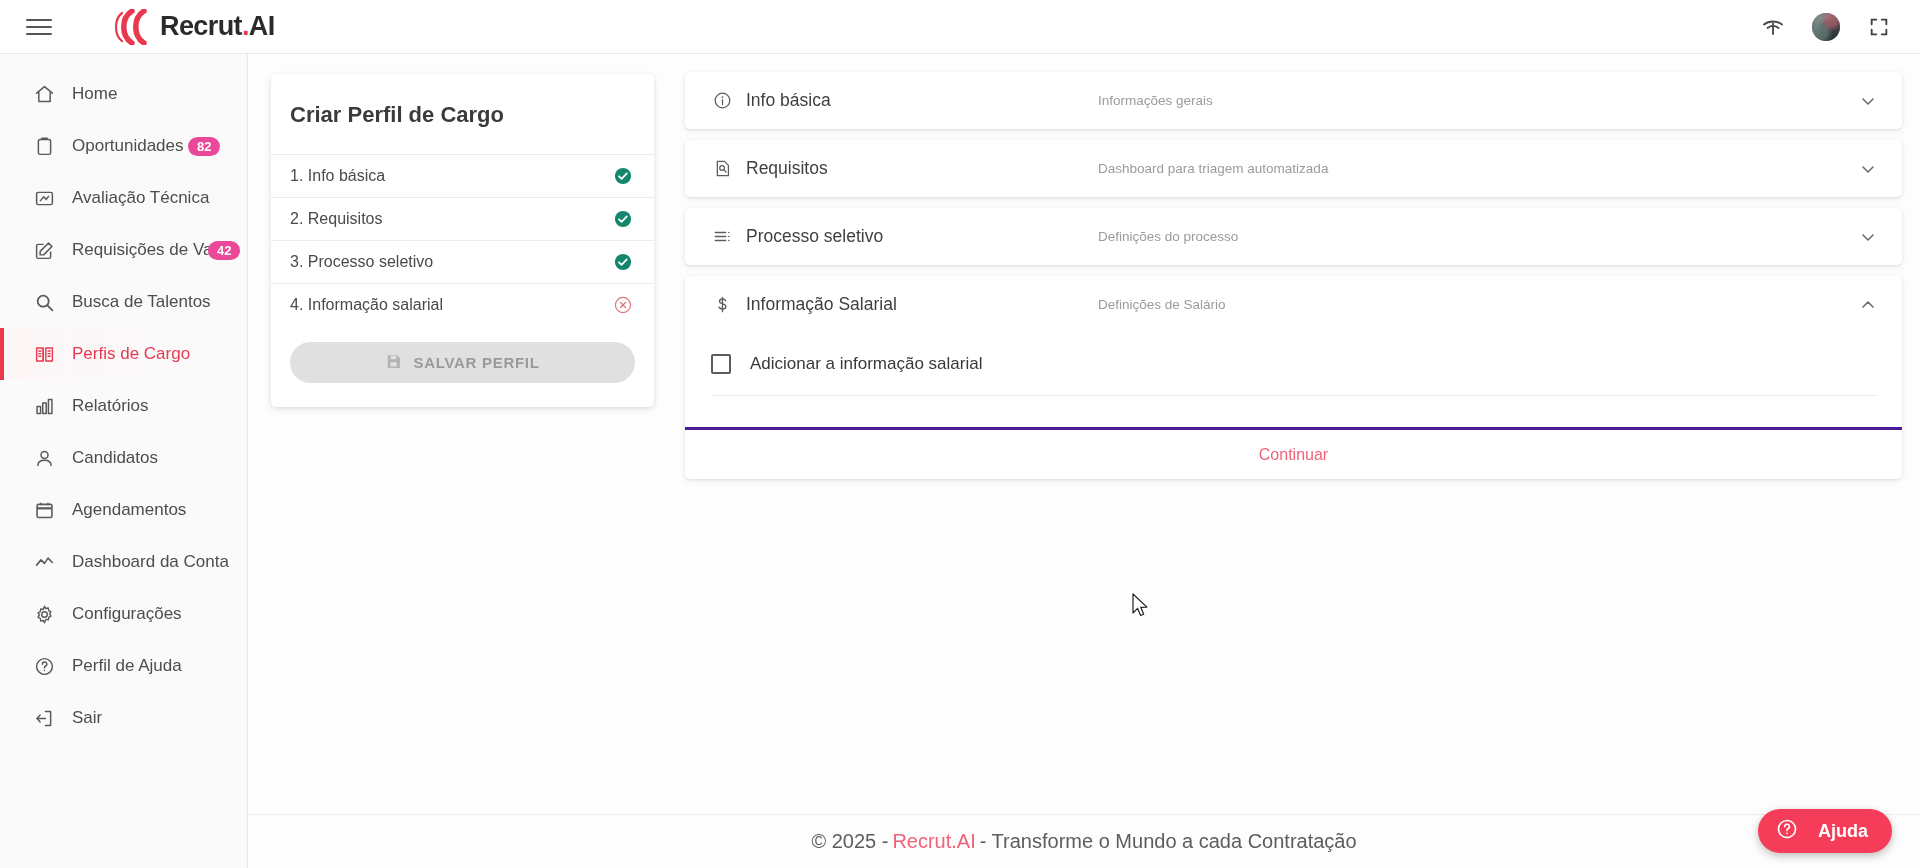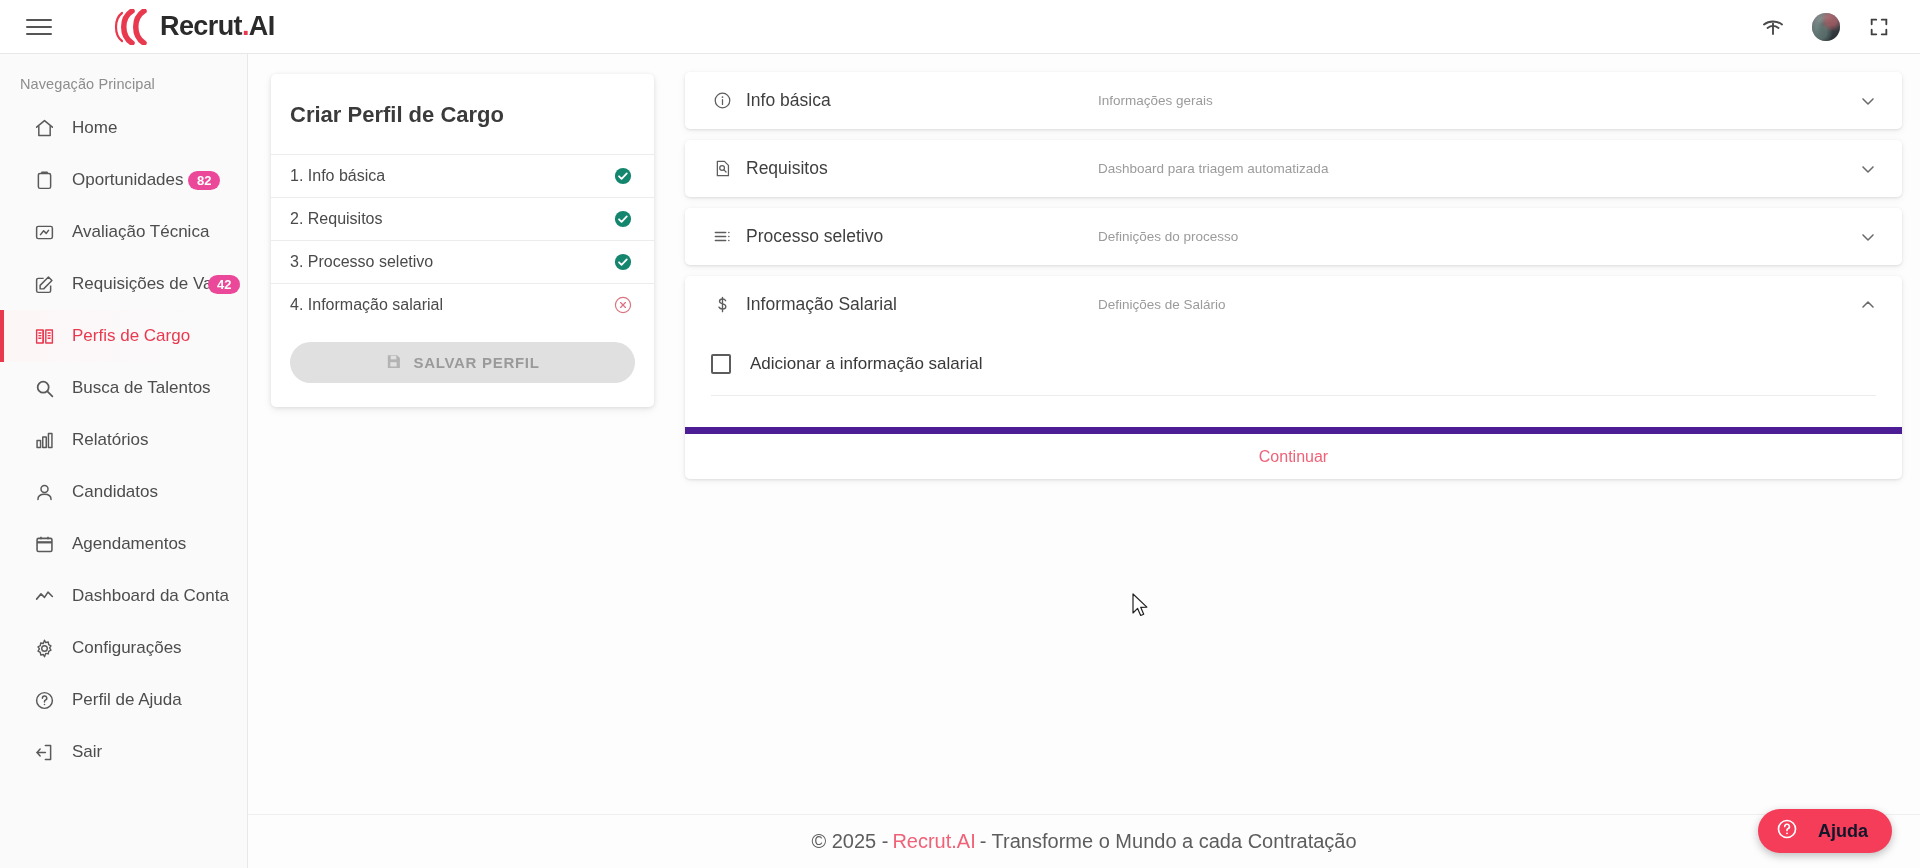--- a/index.html
+++ b/index.html
@@ -172,21 +172,21 @@
   .checkbox-row { display: flex; align-items: center; height: 62px; cursor: pointer; }
   .cbox {
     width: 20px; height: 20px;
     border: 2px solid #5c5c5c; border-radius: 2px;
     background: #fff; flex: 0 0 20px;
   }
   .cbox-label { margin-left: 19px; font-size: 17px; color: #393939; }
   .acc-divider { border-top: 1px solid #ececec; margin: 0 26px; }
   .acc-spacer { height: 31px; }
   .acc-footer {
-    border-top: 7px solid #4c1d95;
+    border-top: 3px solid #4c1d95;
     height: 52px;
     display: flex; align-items: center; justify-content: center;
   }
   .continue-btn {
     background: none; border: none;
     color: #ef6277; font-size: 16px;
     cursor: pointer;
     font-family: "Liberation Sans", sans-serif;
   }
 
@@ -202,21 +202,21 @@
     display: flex; align-items: center; justify-content: center;
     font-size: 20px; color: #5d5d5d;
     z-index: 10;
   }
   .footer .f-link { color: #ef6277; margin: 0 4px; cursor: pointer; }
 
   
   .help-fab {
     position: absolute; right: 28px; bottom: 15px;
     height: 44px; border-radius: 22px;
-    background: #f53c58; color: #0f172a;
+    background: #f53c58; color: #ffffff;
     display: flex; align-items: center; gap: 20px;
     padding: 0 24px 0 18px;
     font-size: 18px; font-weight: bold;
     box-shadow: 0 3px 9px rgba(0,0,0,.25);
     cursor: pointer; z-index: 50;
   }
   .help-fab svg { width: 22px; height: 22px; }
 </style>
 </head>
 <body>
@@ -248,21 +248,20 @@
     <div class="avatar"></div>
     <div class="hicon">
       <svg width="22" height="22" viewBox="0 0 24 24" fill="none" stroke="#3f3f3f" stroke-width="2" stroke-linecap="round">
         <path d="M4 9V4h5M20 9V4h-5M4 15v5h5M20 15v5h-5"></path>
       </svg>
     </div>
   </div>
 </div>
 
 <div class="sidebar">
-  <div class="nav-title">Navegação Principal</div>
 
   <div class="nav-item">
     <span class="ni-icon">
       <svg width="21" height="21" viewBox="0 0 24 24" fill="none" stroke="currentColor" stroke-width="1.7" stroke-linecap="round" stroke-linejoin="round">
           <path d="M3 10.5L12 3l9 7.5"></path>
           <path d="M5.5 9.8V20h13V9.8"></path>
         </svg>
     </span>
     <span class="ni-label">Home</span>
   </div>
@@ -290,41 +289,41 @@
 
   <div class="nav-item">
     <span class="ni-icon">
       <svg width="21" height="21" viewBox="0 0 24 24" fill="none" stroke="currentColor" stroke-width="1.7" stroke-linejoin="round">
           <path d="M19 13v6a2 2 0 0 1-2 2H5a2 2 0 0 1-2-2V7a2 2 0 0 1 2-2h6"></path>
           <path d="M16.5 3.5l4 4L11 17H7v-4z"></path>
         </svg>
     </span>
     <span class="ni-label">Requisições de Vagas</span>
     <span class="badge badge-rq">42</span>
+  </div>
+
+  <div class="nav-item">
+    <span class="ni-icon">
+      <svg width="21" height="21" viewBox="0 0 24 24" fill="none" stroke="currentColor" stroke-width="2" stroke-linecap="round">
+          <circle cx="10.5" cy="10.5" r="6.3"></circle>
+          <path d="M15.3 15.3L21 21"></path>
+        </svg>
+    </span>
+    <span class="ni-label">Busca de Talentos</span>
   </div>
 
   <div class="nav-item active">
     <span class="ni-icon">
       <svg width="21" height="21" viewBox="0 0 24 24" fill="none" stroke="currentColor" stroke-width="1.6" stroke-linejoin="round">
           <path d="M3 4.5h7.5v15H3z"></path>
           <path d="M13.5 4.5H21v15h-7.5z"></path>
           <path d="M10.5 4.5v15M5 8h3.5M5 11h3.5M5 14h3.5M15.5 8H19M15.5 11H19M15.5 14H19"></path>
         </svg>
     </span>
     <span class="ni-label">Perfis de Cargo</span>
-  </div>
-
-  <div class="nav-item">
-    <span class="ni-icon">
-      <svg width="21" height="21" viewBox="0 0 24 24" fill="none" stroke="currentColor" stroke-width="2" stroke-linecap="round">
-          <circle cx="10.5" cy="10.5" r="6.3"></circle>
-          <path d="M15.3 15.3L21 21"></path>
-        </svg>
-    </span>
-    <span class="ni-label">Busca de Talentos</span>
   </div>
 
   <div class="nav-item">
     <span class="ni-icon">
       <svg width="21" height="21" viewBox="0 0 24 24" fill="none" stroke="currentColor" stroke-width="1.7" stroke-linejoin="round">
           <rect x="3.5" y="12" width="4" height="8"></rect>
           <rect x="10" y="8" width="4" height="12"></rect>
           <rect x="16.5" y="4" width="4" height="16"></rect>
         </svg>
     </span>

